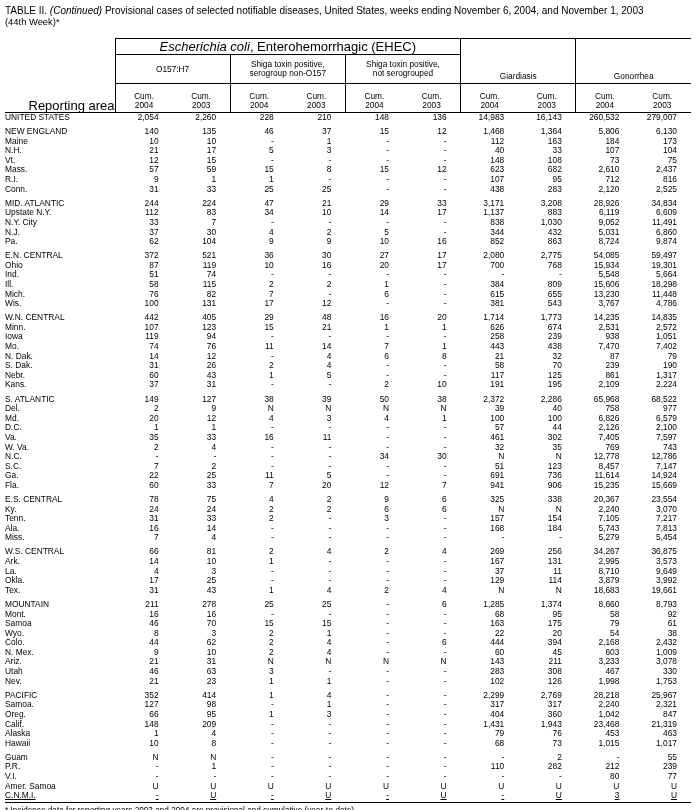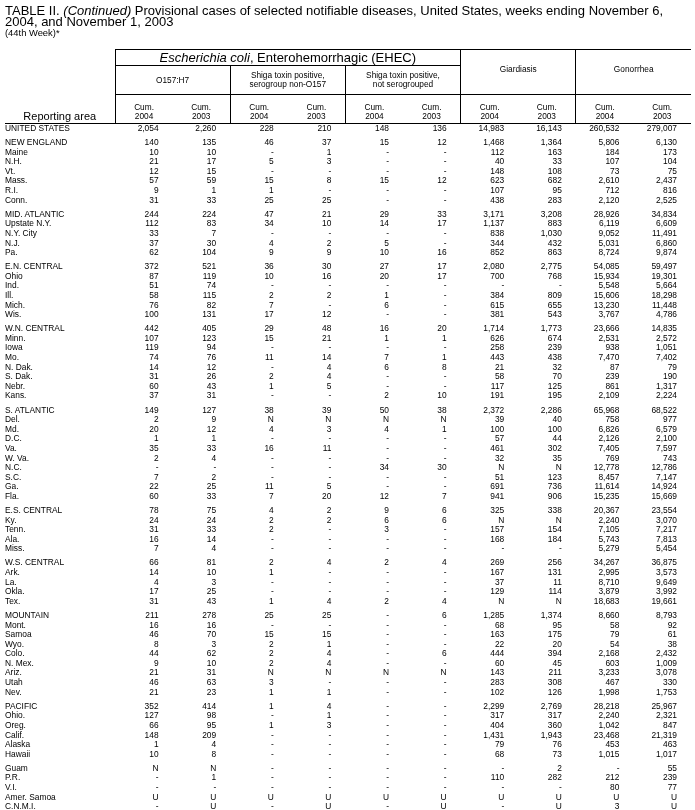--- a/index.html
+++ b/index.html
@@ -4,68 +4,68 @@
 <style>
   html, body { margin: 0; padding: 0; }
   body {
     width: 695px; height: 810px;
     background: #ffffff; color: #000000;
     font-family: "Liberation Sans", sans-serif;
     overflow: hidden;
   }
   .page { padding: 5px 4px 0 5px; }
 
-  .title { font-size: 13px; line-height: 11px; }
+  .title { font-size: 10px; line-height: 11px; }
   .title .cont { font-style: italic; }
   .title span { white-space: normal; }
   .week-line { font-size: 9.4px; line-height: 11px; margin-bottom: 11px; }
 
   table { border-collapse: collapse; table-layout: fixed; width: 686px; }
   col.c-area { width: 110px; }
   col.c-num  { width: 57.6px; }
 
   th, td { padding: 0; font-weight: normal; }
 
   thead th { font-size: 8.3px; line-height: 9.2px; text-align: center; }
   th.area-head {
-    text-align: center; vertical-align: bottom;
+    text-align: right; vertical-align: bottom;
     border-bottom: 1px solid #000;
-    font-size: 11px; padding-bottom: 2px;
+    font-size: 13px; padding-bottom: 2px;
   }
   th.ehec {
     border: 1px solid #000;
     height: 15px; vertical-align: middle;
     font-size: 13px;
   }
   th.ehec .it { font-style: italic; }
   th.disease {
     vertical-align: bottom;
     border-top: 1px solid #000;
     border-bottom: 1px solid #000;
     border-left: 1px solid #000;
-    padding-bottom: 20px;
+    padding-bottom: 2px;
   }
   th.sub {
     border-bottom: 1px solid #000;
     border-left: 1px solid #000;
     height: 28px; vertical-align: middle;
   }
   th.sub .l, th.cum .l { display: block; line-height: 9px; }
   th.cum {
     vertical-align: bottom;
     border-bottom: 1px solid #000;
     height: 26px; padding-bottom: 2px;
   }
   th.cum.gs { border-left: 1px solid #000; }
 
   tbody td { font-size: 8.4px; line-height: 9.6px; vertical-align: bottom; }
   td.area { text-align: left; white-space: nowrap; overflow: hidden; }
   td.num  { text-align: right; padding-right: 14px; white-space: nowrap; }
   tr.spacer td { height: 4.5px; line-height: 4.5px; font-size: 1px; }
-  tbody tr:last-child td { border-bottom: 1px solid #000; padding-bottom: 1px; }
+  tbody tr:last-child td { border-bottom: 1px solid #000; padding-bottom: 1px; text-decoration: underline; }
 
   .footnotes { margin-top: 3px; font-size: 8.2px; line-height: 10px; }
   .fn-keys span { margin-right: 28px; }
 </style>
 </head>
 <body>
 
 <div class="page">
 
   <div class="title">
@@ -415,21 +415,21 @@
         <tr>
           <td class="area region">W.N. CENTRAL</td>
           <td class="num">442</td>
           <td class="num">405</td>
           <td class="num">29</td>
           <td class="num">48</td>
           <td class="num">16</td>
           <td class="num">20</td>
           <td class="num">1,714</td>
           <td class="num">1,773</td>
-          <td class="num">23,666</td>
+          <td class="num">14,235</td>
           <td class="num">14,835</td>
         </tr>
         <tr>
           <td class="area state">Minn.</td>
           <td class="num">107</td>
           <td class="num">123</td>
           <td class="num">15</td>
           <td class="num">21</td>
           <td class="num">1</td>
           <td class="num">1</td>
@@ -915,21 +915,21 @@
           <td class="num">1</td>
           <td class="num">4</td>
           <td class="num">-</td>
           <td class="num">-</td>
           <td class="num">2,299</td>
           <td class="num">2,769</td>
           <td class="num">28,218</td>
           <td class="num">25,967</td>
         </tr>
         <tr>
-          <td class="area state">Ohio.</td>
+          <td class="area state">Samoa.</td>
           <td class="num">127</td>
           <td class="num">98</td>
           <td class="num">-</td>
           <td class="num">1</td>
           <td class="num">-</td>
           <td class="num">-</td>
           <td class="num">317</td>
           <td class="num">317</td>
           <td class="num">2,240</td>
           <td class="num">2,321</td>

